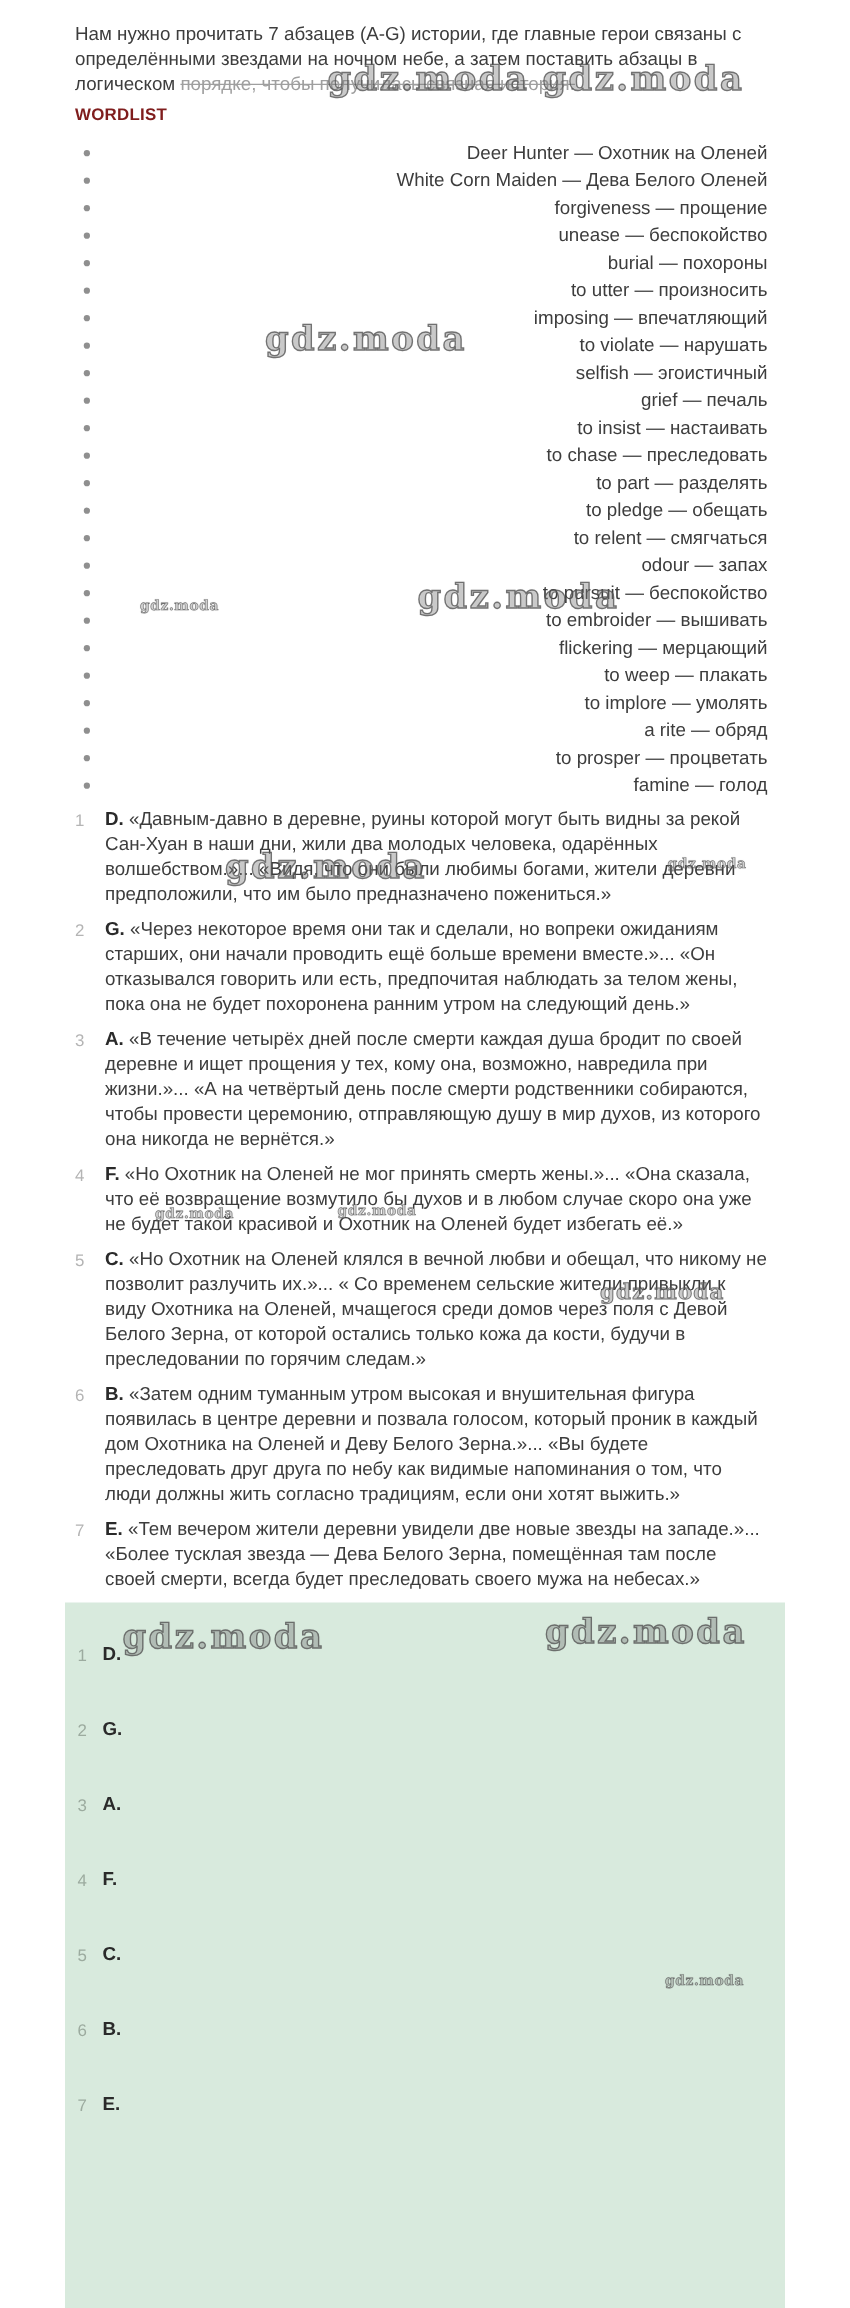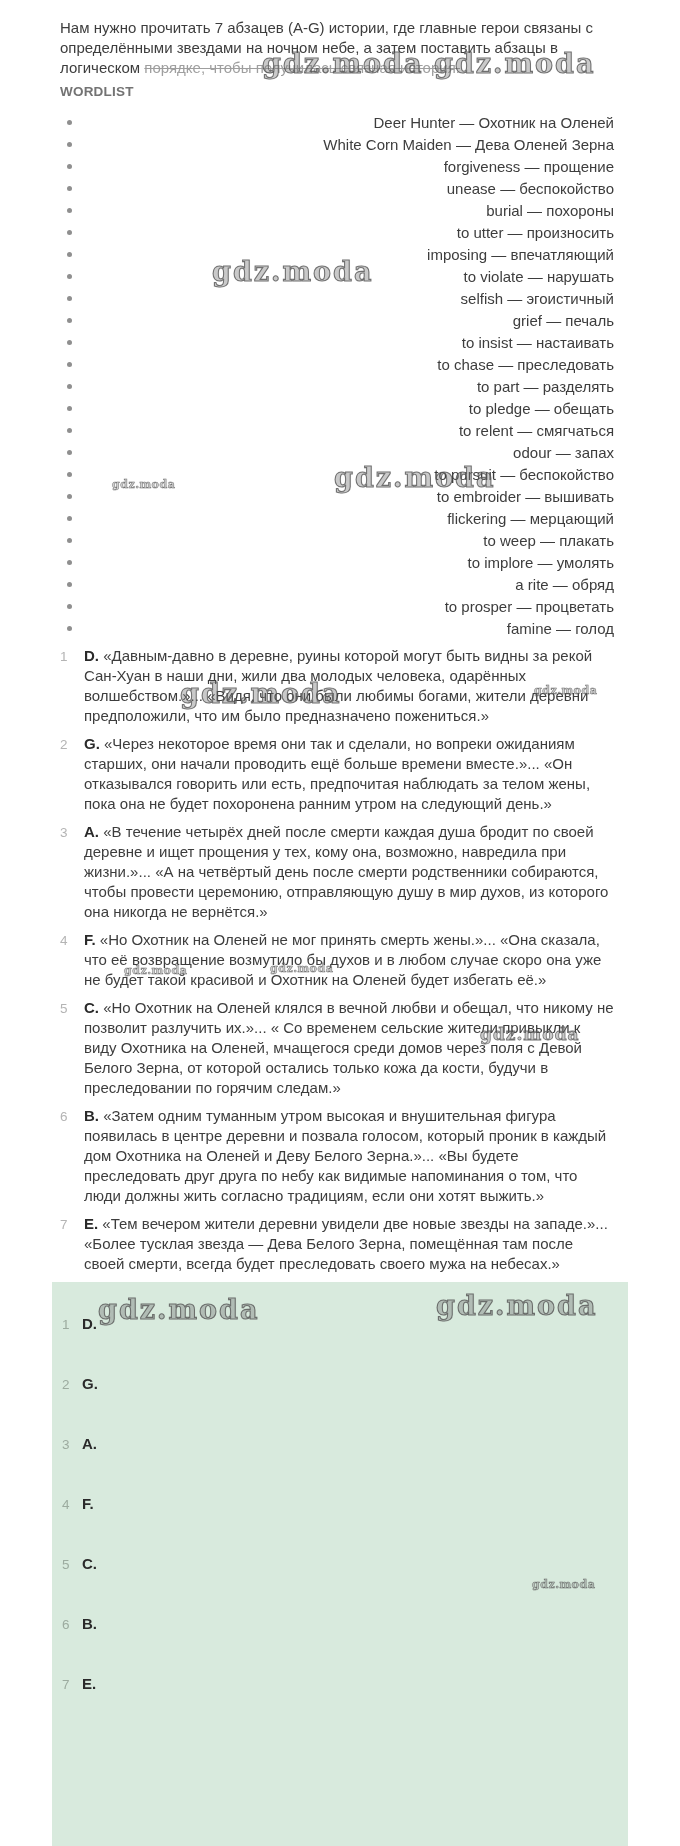--- a/index.html
+++ b/index.html
@@ -18,21 +18,21 @@
     overflow: hidden;
   }
   .content { flex: 0 0 auto; padding: 6px 14px 0 8px; }
 
   .intro { line-height: 20px; margin-bottom: 6px; }
   .intro .obscured { color: #9f9f9f; text-decoration: line-through; }
 
   .wordlist-title {
     font-size: 13.5px;
     font-weight: bold;
-    color: #737373;
+    color: #7f1d1d;
     letter-spacing: .2px;
     margin: 2px 0 16px 0;
   }
 
   .wordlist { list-style: none; margin: 0 0 10px 0; text-align: right; }
   .wordlist li {
     position: relative;
     padding-left: 22px;
     line-height: 15px;
     margin-bottom: 7px;
@@ -106,21 +106,21 @@
 
     <ul class="wordlist">
 
         <li>
           <span class="bullet"></span>
           <span>Deer Hunter — Охотник на Оленей</span>
         </li>
 
         <li>
           <span class="bullet"></span>
-          <span>White Corn Maiden — Дева Оленей Зерна</span>
+          <span>White Corn Maiden — Дева Белого Оленей</span>
         </li>
 
         <li>
           <span class="bullet"></span>
           <span>forgiveness — прощение</span>
         </li>
 
         <li>
           <span class="bullet"></span>
           <span>unease — беспокойство</span>

